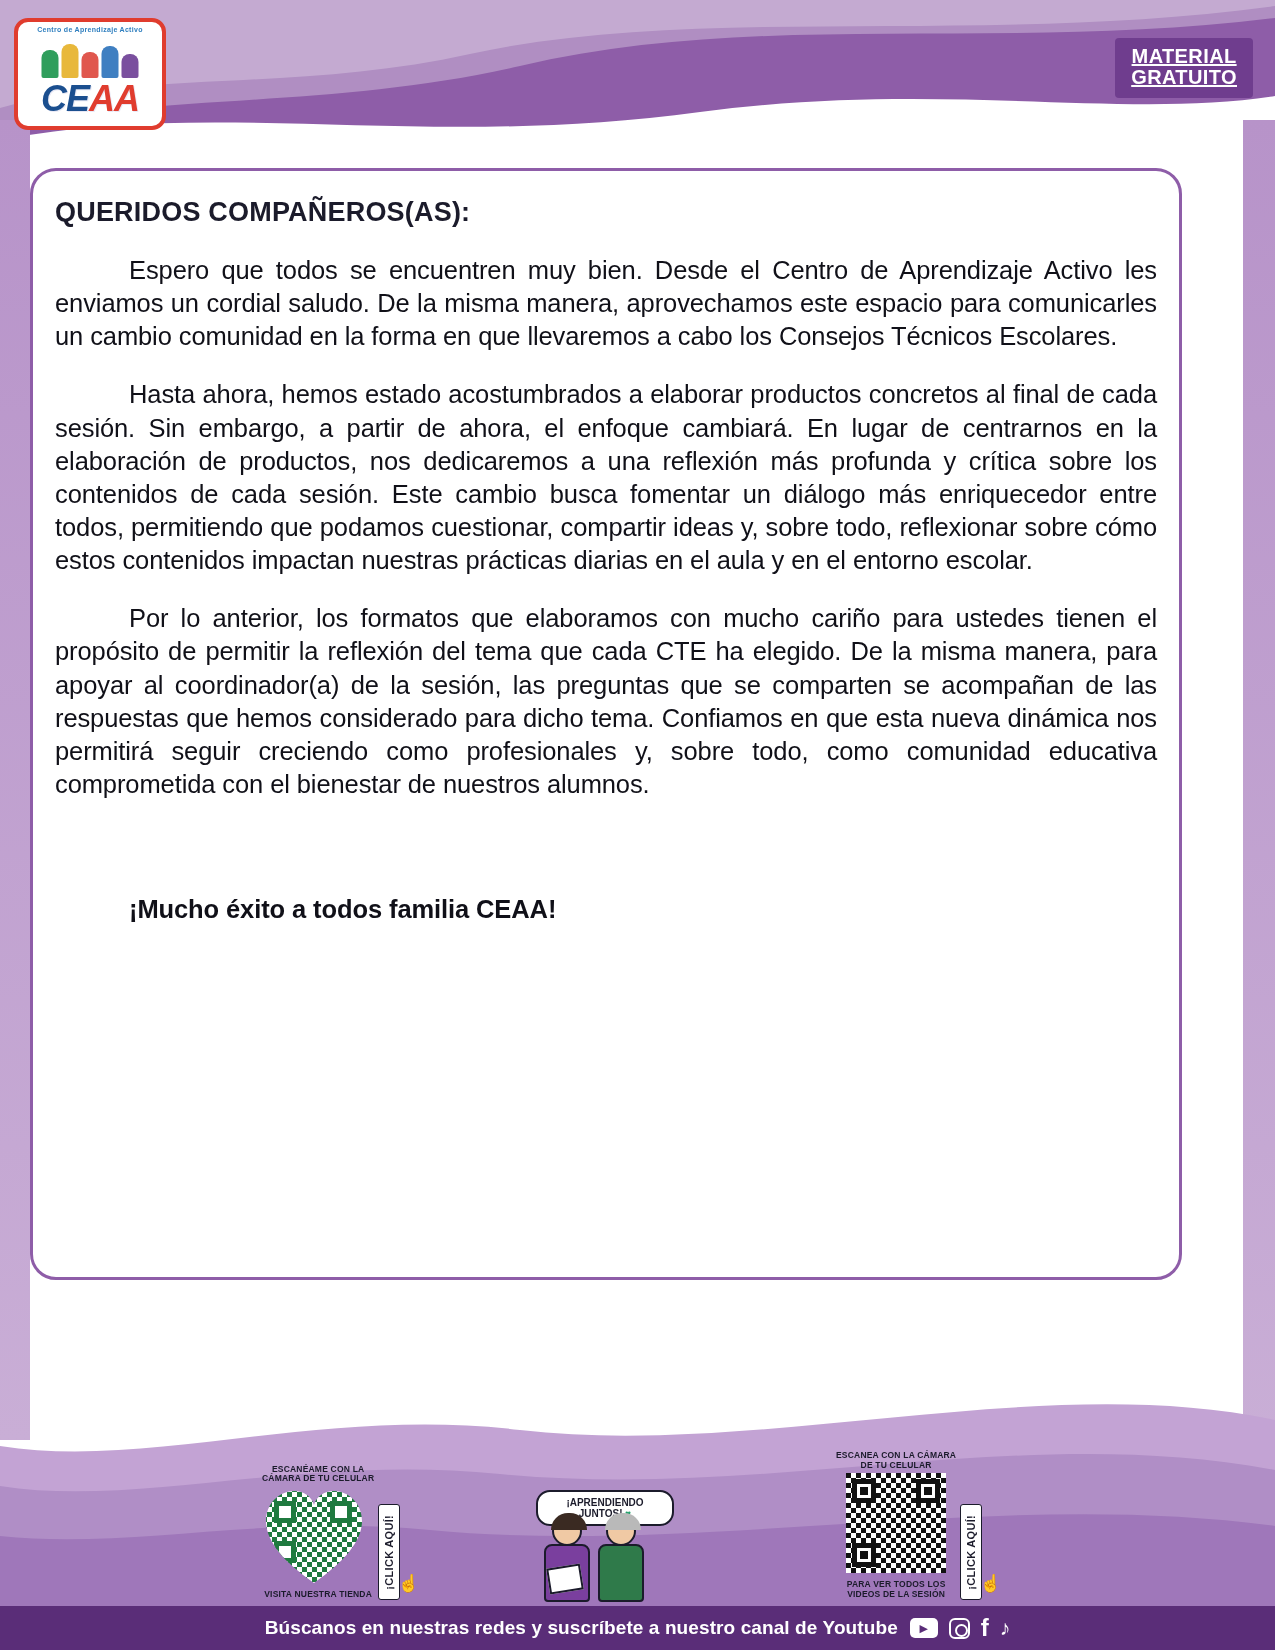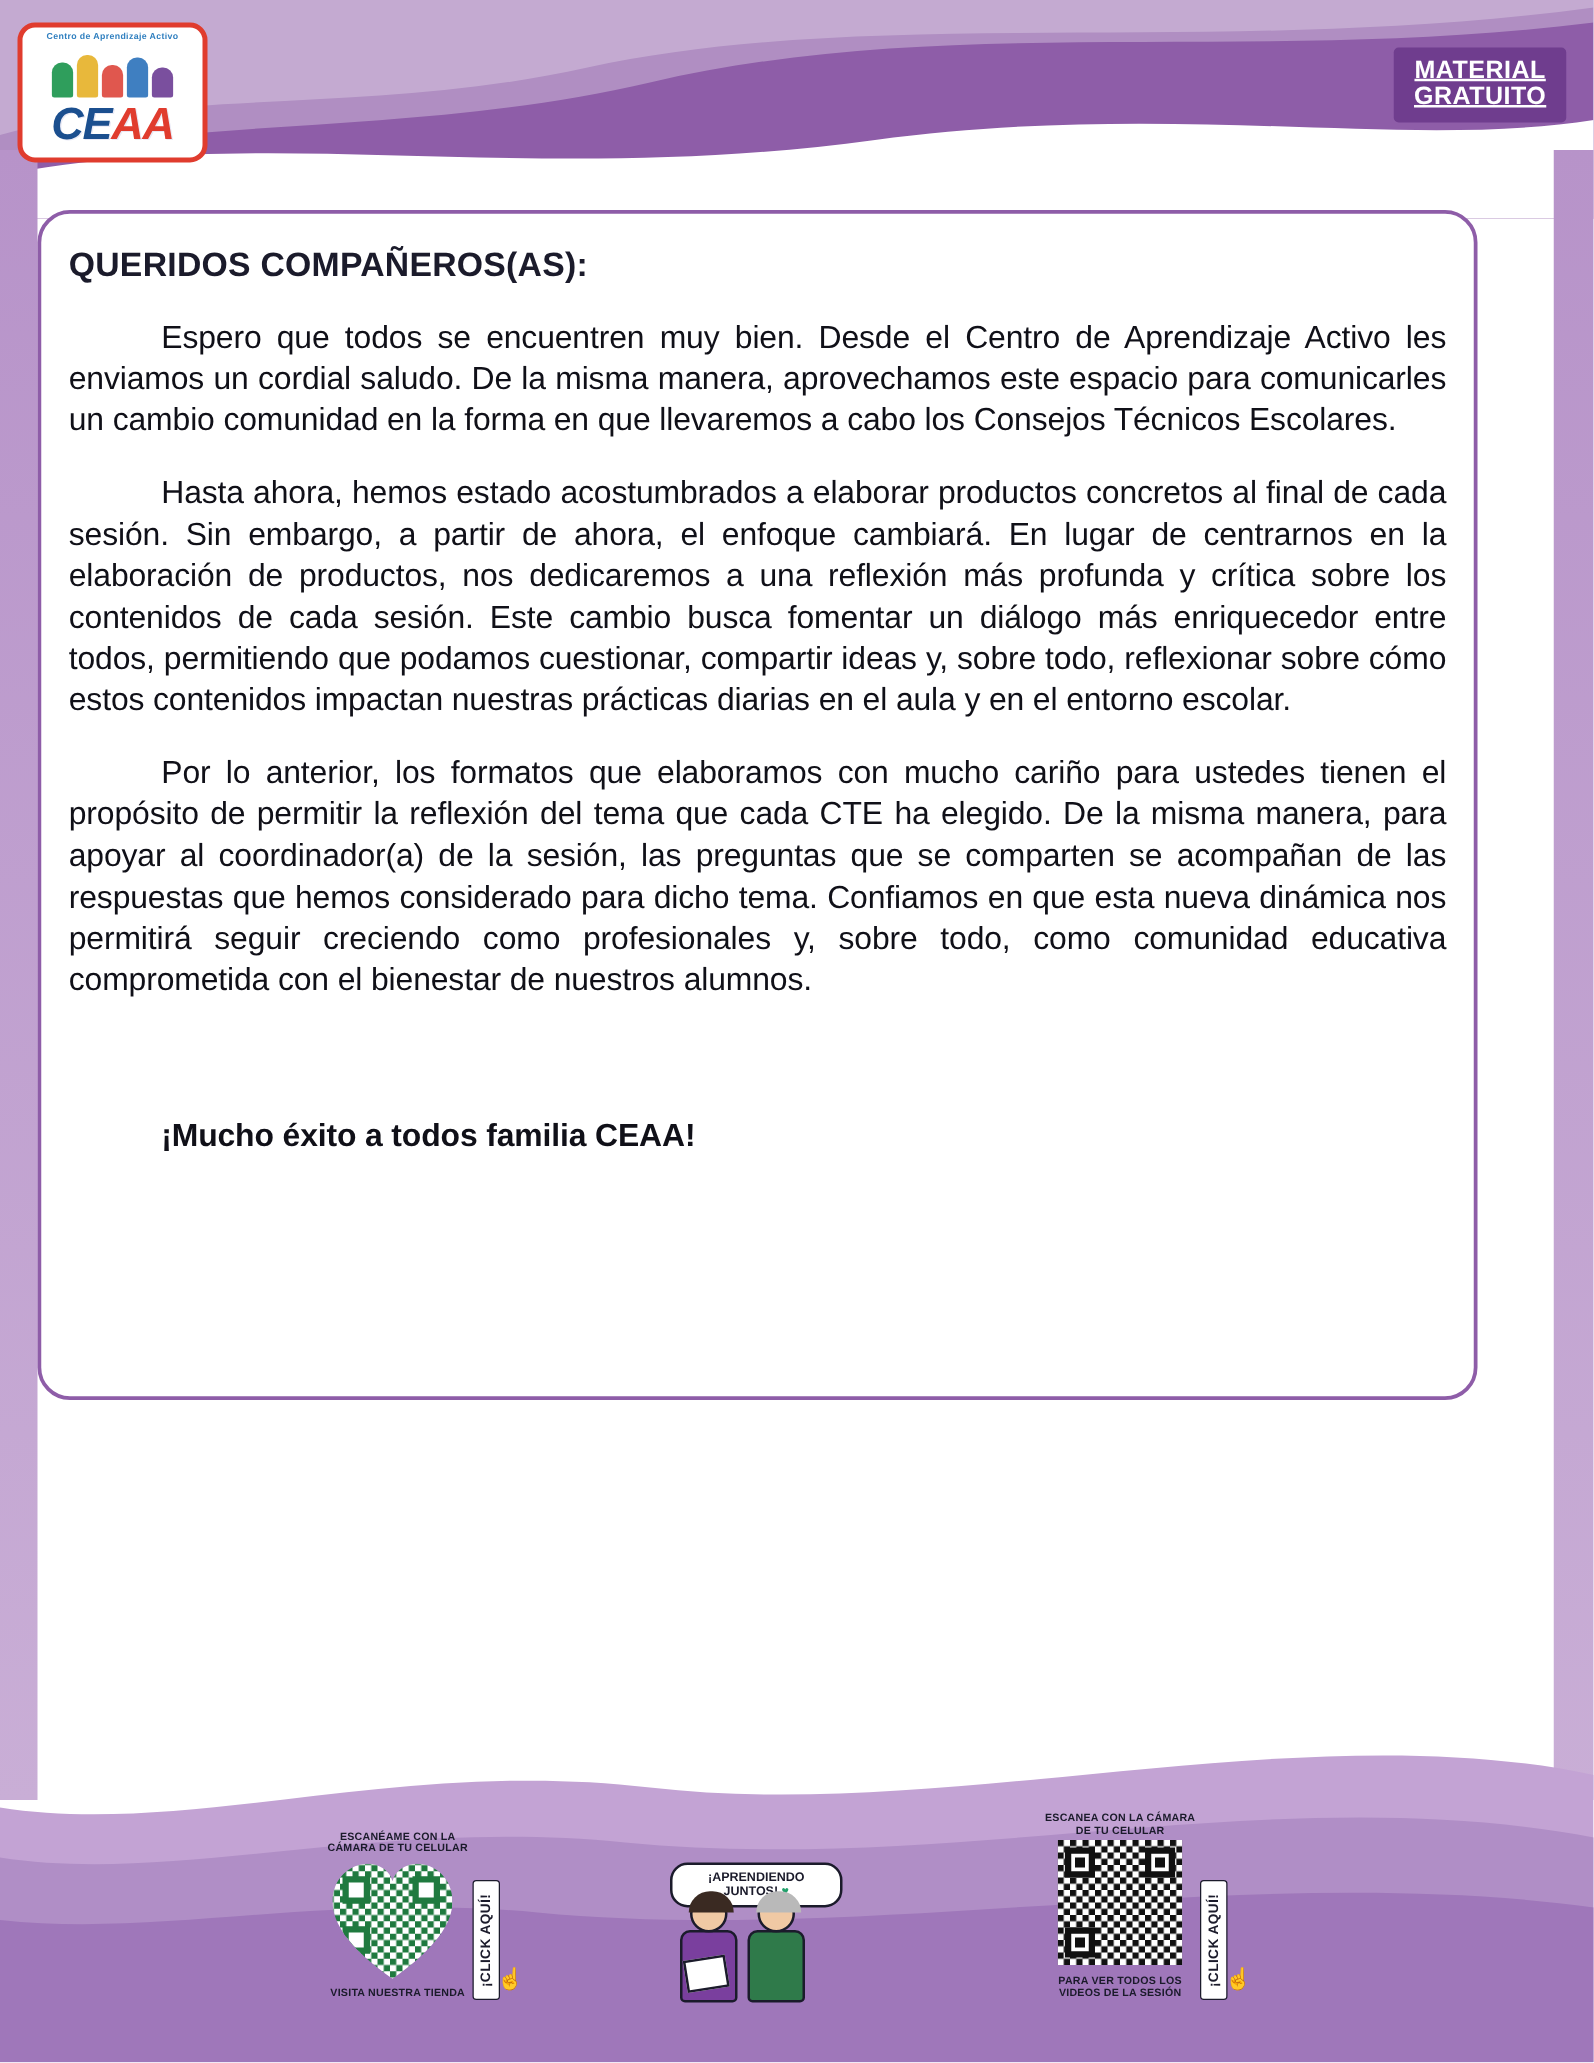--- a/index.html
+++ b/index.html
@@ -114,21 +114,21 @@
     padding: 8px 16px 10px;
     border-radius: 4px;
     text-decoration: underline;
   }
 
   
   .card {
     position: absolute;
     top: 168px; left: 30px;
     width: 1152px;
-    height: 952px;
+    height: 1112px;
     background: #ffffff;
     border: 3px solid #8e5da8;
     border-radius: 26px;
     padding: 26px 22px 10px 22px;
   }
   .card h1 {
     font-size: 27px;
     font-weight: bold;
     color: #1b1b2b;
     letter-spacing: .2px;
@@ -457,14 +457,23 @@
         <div class="qr-cap qr-cap-bottom" style="white-space:pre-line">PARA VER TODOS LOS
 VIDEOS DE LA SESIÓN</div>
       </div>
       <div class="click-tab">
         <span>¡CLICK AQUÍ!</span>
       </div>
       <div class="cursor-ico" style="position:relative; left:-6px; bottom:6px;">☝</div>
     </div>
   </div>
 
+  <div class="bottom-bar">
+    <div class="txt">Búscanos en nuestras redes y suscríbete a nuestro canal de Youtube</div>
+    <div class="social">
+      <span class="s-ico s-yt">▶</span>
+      <span class="s-ico s-ig"></span>
+      <span class="s-ico s-fb">f</span>
+      <span class="s-ico s-tt">♪</span>
+    </div>
+  </div>
 
 </div>
 
 </body></html>

